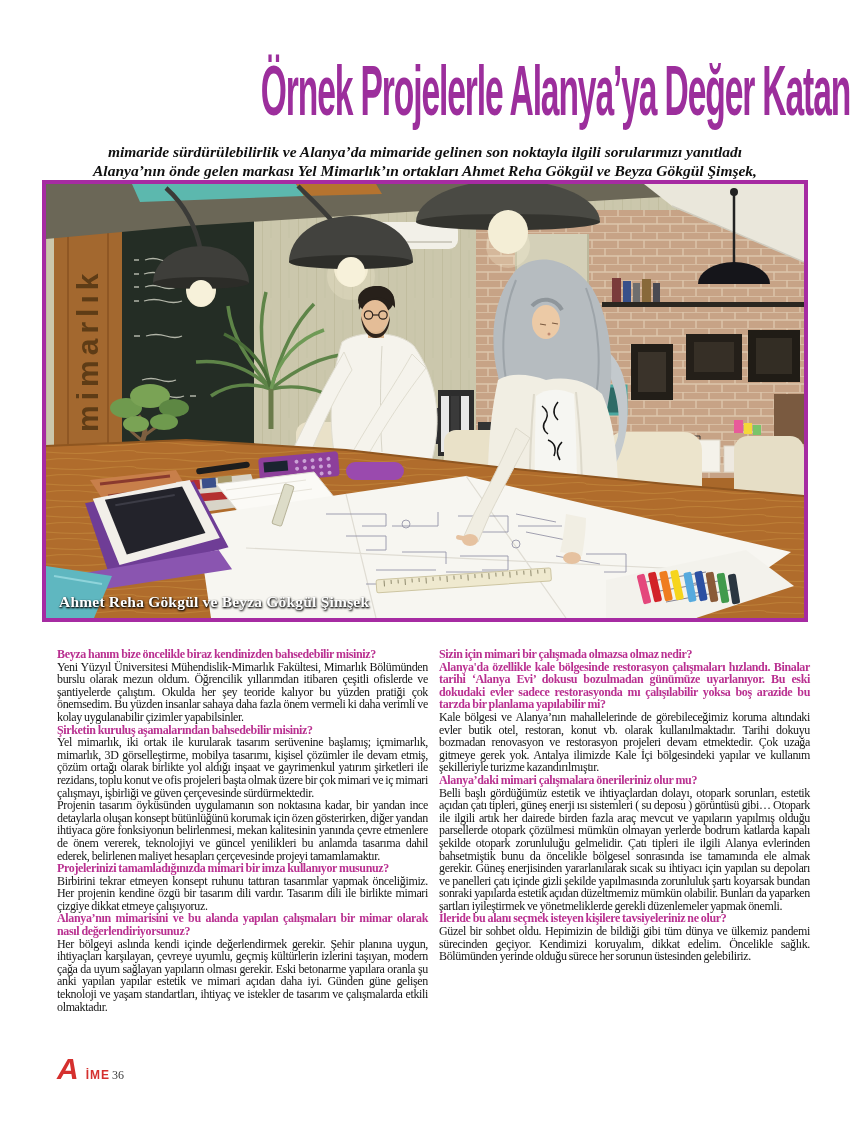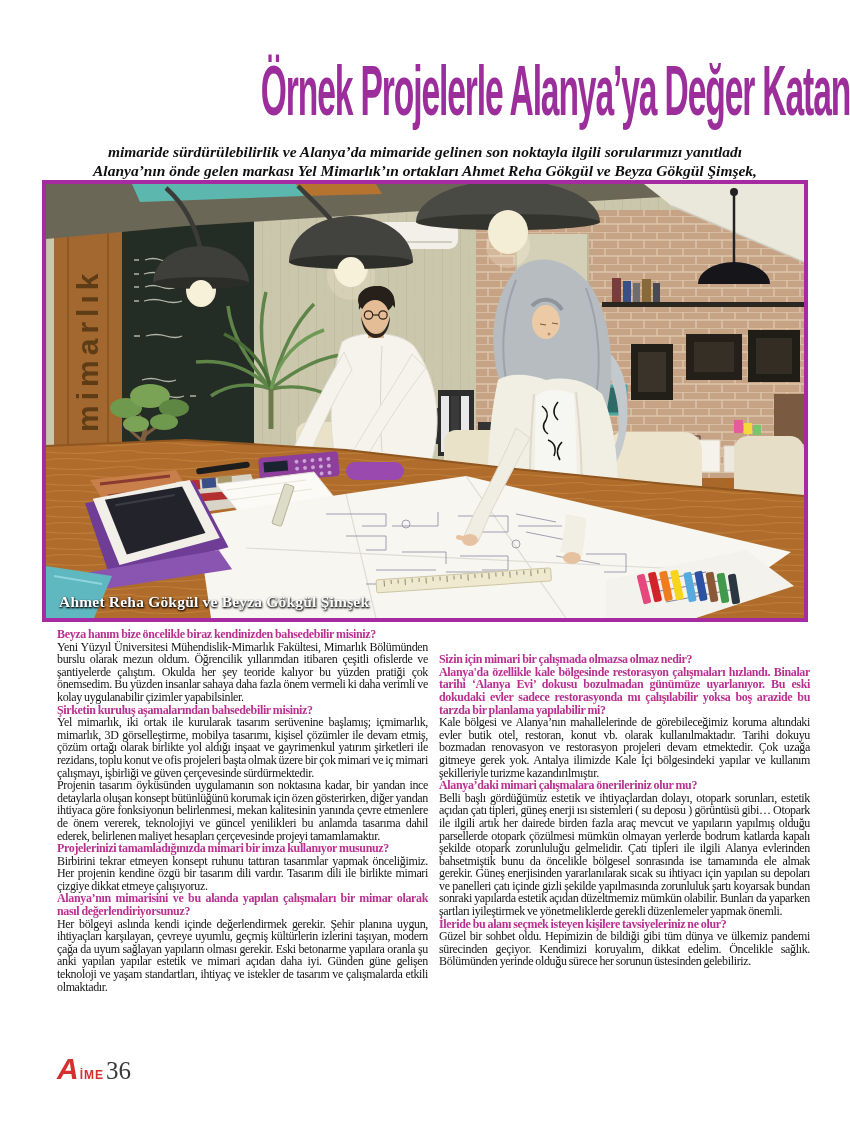--- a/index.html
+++ b/index.html
@@ -16,32 +16,32 @@
               width:720px; text-align:center; font-weight:bold; font-style:italic;
               font-size:15.5px; line-height:19px; color:#101010; }
 
   .photo-frame { position:absolute; left:42px; top:180px; width:766px; height:442px;
                  border:4px solid var(--frame,#a62ba2); background:#ccc8ae; }
   .photo-frame svg { display:block; width:100%; height:100%; }
   .photo-caption { position:absolute; left:13px; bottom:7px; color:#ffffff; font-weight:bold;
                    font-size:15.5px; letter-spacing:.2px;
                    text-shadow:0 1px 2px rgba(0,0,0,.95), 1px 1px 2px rgba(0,0,0,.8);margin-top:38px; }
 
-  .columns { position:absolute; top:628px; left:57px; width:753px; display:flex; gap:11px;align-items:center; }
+  .columns { position:absolute; top:648px; left:57px; width:753px; display:flex; gap:11px; }
   .col { width:371px; font-size:12px; line-height:12.6px; letter-spacing:-.35px;
          word-spacing:-.5px; text-align:justify; }
   .col p { margin:0; }
   .col p.q { color:var(--heading,#b93090); font-weight:bold; }
 
   .footer { position:absolute; left:57px; top:1056px; display:flex; align-items:baseline; }
   .logo-a { font-family:"Liberation Sans", sans-serif; font-style:italic; font-weight:bold;
             font-size:30px; line-height:26px; color:var(--logo_red,#d5302e); letter-spacing:-2px; }
   .logo-rest { font-family:"Liberation Sans", sans-serif; font-weight:bold; font-size:12px;
-               color:var(--logo_red,#d5302e); letter-spacing:1px; margin-left:3px; }
-  .logo-num { font-size:25px; color:#3a3a3a; margin-left:2px; }
+               color:var(--logo_red,#d5302e); letter-spacing:1px; margin-left:9px; }
+  .logo-num { font-size:12px; color:#3a3a3a; margin-left:2px; }
 </style>
 </head>
 <body>
 
 <div class="page">
 
   <div class="title-wrap">
     <span class="title">Örnek Projelerle Alanya’ya Değer Katan Ekip</span>
   </div>
 

